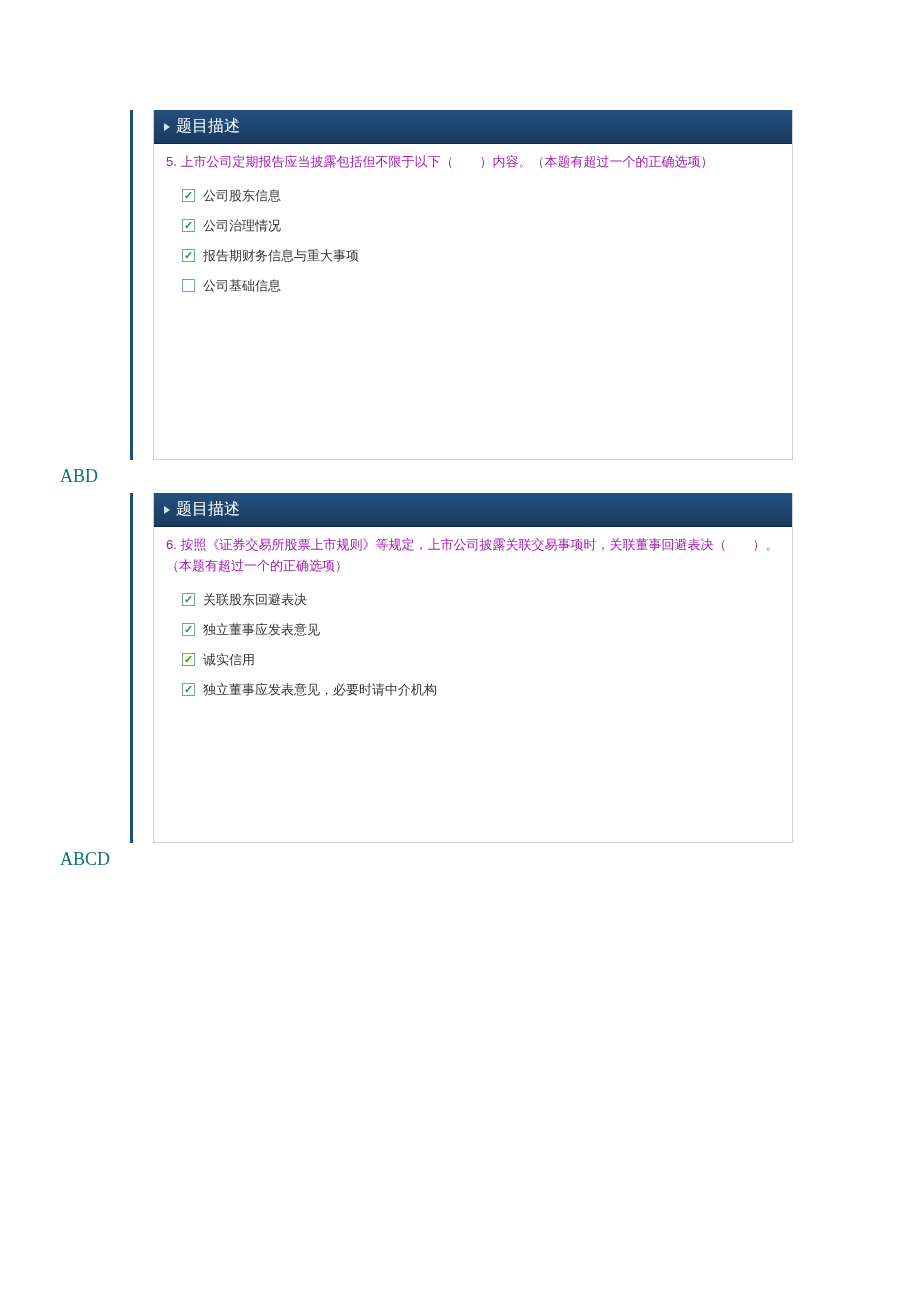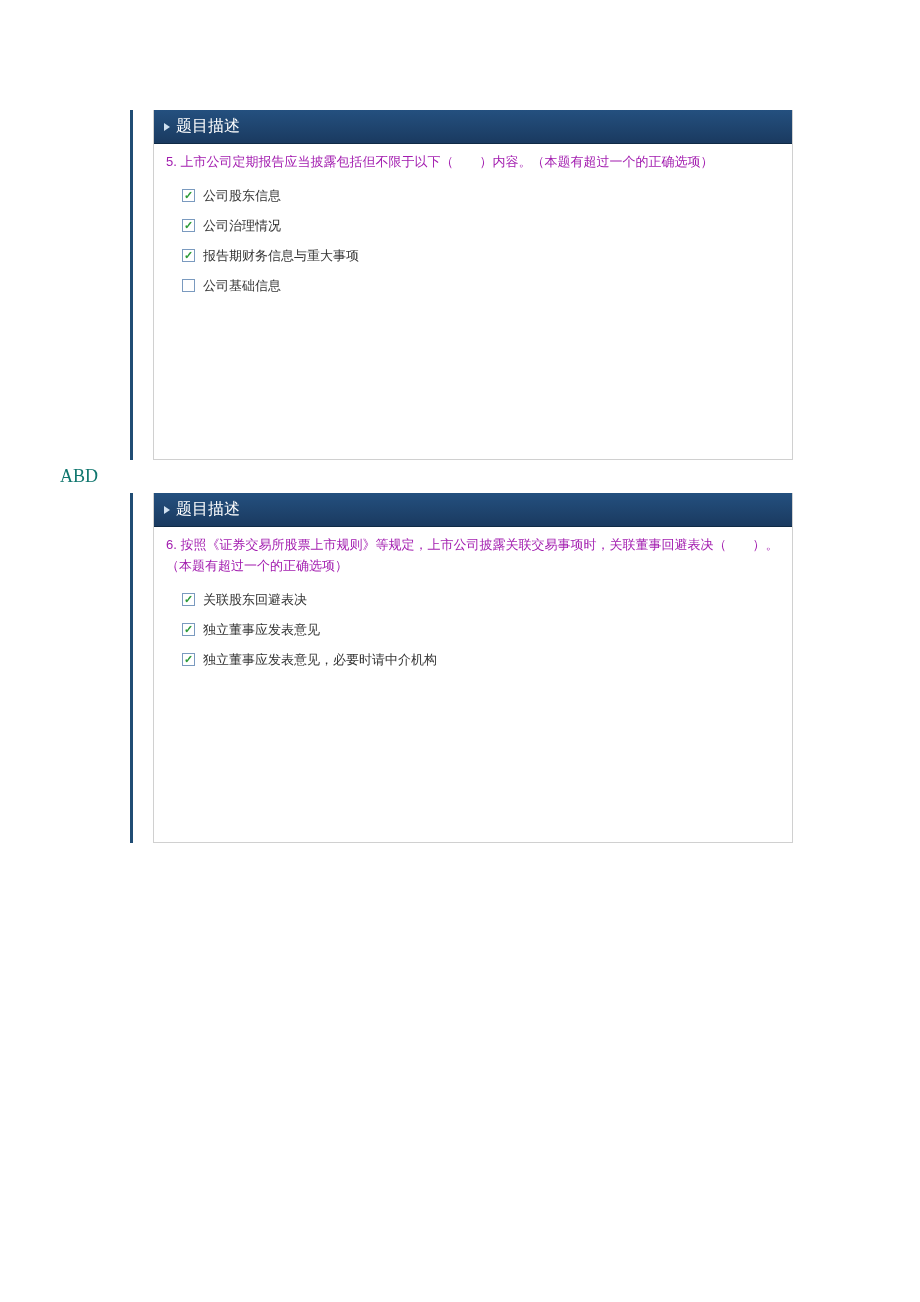--- a/index.html
+++ b/index.html
@@ -137,20 +137,25 @@
       <div class="options">
         <div class="opt-row">
           <span class="cb checked"></span>
           <span>关联股东回避表决</span>
         </div>
         <div class="opt-row">
           <span class="cb checked"></span>
           <span>独立董事应发表意见</span>
         </div>
         <div class="opt-row">
+          <span class="cb checked yellow"></span>
+          <span>诚实信用</span>
+        </div>
+        <div class="opt-row">
           <span class="cb checked"></span>
           <span>独立董事应发表意见，必要时请中介机构</span>
         </div>
       </div>
     </div>
   </div>
+  <div class="answer">ABCD</div>
 
 </div>
 
 </body></html>

